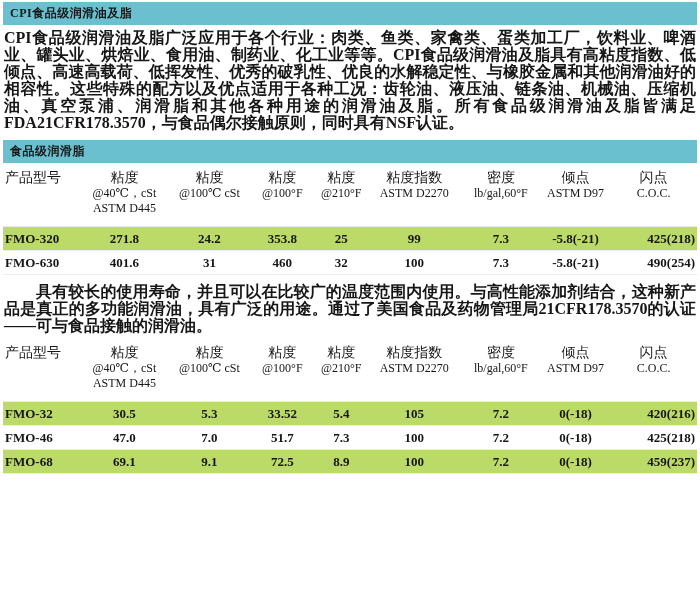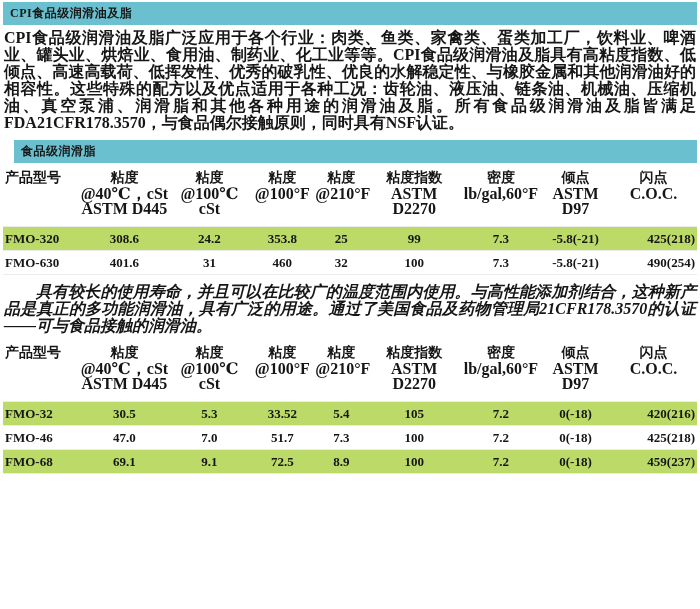--- a/index.html
+++ b/index.html
@@ -7,32 +7,32 @@
     width:700px;height:609px;background:#ffffff;
     font-family:"Liberation Serif","DejaVu Serif",serif;
     color:#161616;font-weight:bold;overflow:hidden;
   }
   .page{padding:2px 3px 0 3px;}
   .title-bar{
     background:var(--section-bg,#6bc0cf);
     font-size:12px;line-height:20px;padding:1px 7px 2px 7px;
     margin:0 0 4px 0;letter-spacing:.5px;
   }
-  .sec2{margin-top:9px;margin-left:11px;}
+  .sec2{margin-top:9px;}
   .para{
     font-size:16px;line-height:17px;text-align:justify;
     margin:3px 1px 8px 1px;
   }
-  .para.indent{text-indent:2em;margin-top:8px;font-style:italic;}
+  .para.indent{text-indent:2em;margin-top:8px;}
   table.spec{width:100%;border-collapse:collapse;table-layout:fixed;margin-top:2px;}
   table.spec.t2{margin-top:5px;}
-  .spec th{vertical-align:top;text-align:center;font-weight:bold;padding:2px 0 10px 0;}
+  .spec th{vertical-align:top;text-align:center;font-weight:normal;padding:2px 0 10px 0;}
   .spec th.first{text-align:left;padding-left:2px;}
   .h1{font-size:14px;line-height:17px;}
-  .h2{font-size:16px;line-height:15px;}
+  .h2{font-size:12px;line-height:15px;}
   .spec td{
     font-size:13px;text-align:center;padding:3px 0;height:17px;
     border-top:1px solid #ececec;
   }
   .spec td.first{text-align:left;padding-left:2px;}
   .spec td.last{text-align:right;padding-right:2px;}
   .spec tbody tr:last-child td{border-bottom:1px solid #ececec;}
   .spec tr.hl td{background:var(--highlight-bg,#bcda67);}
 </style>
 </head>
@@ -95,21 +95,21 @@
           </th>
           <th>
             <div class="h1">闪点</div>
             <div class="h2">C.O.C.</div>
           </th>
         </tr>
       </thead>
       <tbody>
         <tr class="hl">
           <td class="first">FMO-320</td>
-          <td>308.6</td>
+          <td>271.8</td>
           <td>24.2</td>
           <td>353.8</td>
           <td>25</td>
           <td>99</td>
           <td>7.3</td>
           <td>-5.8(-21)</td>
           <td class="last">425(218)</td>
         </tr>
         <tr>
           <td class="first">FMO-630</td>

